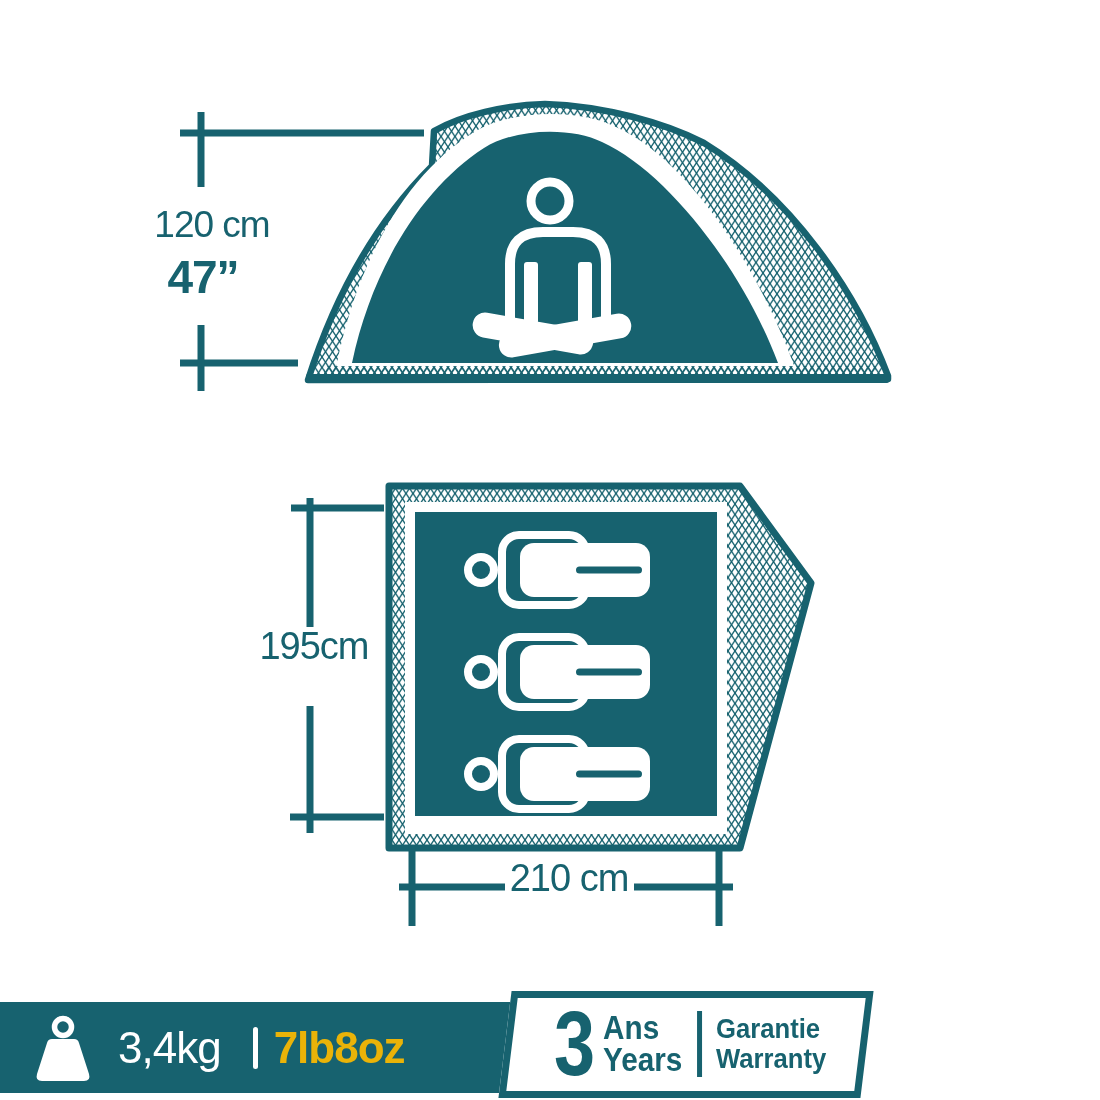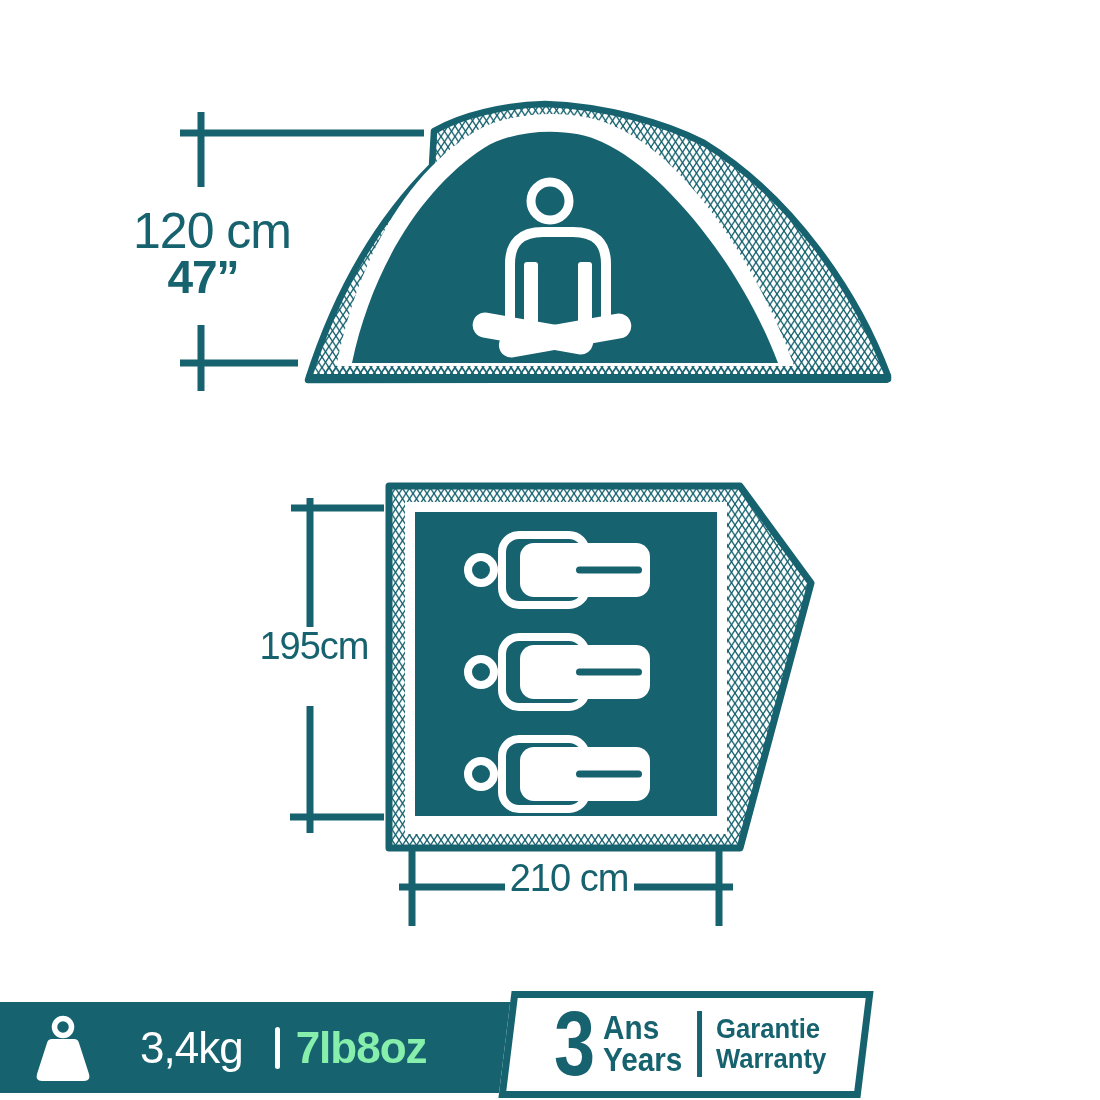--- a/index.html
+++ b/index.html
@@ -10,40 +10,40 @@
     overflow:hidden; font-family:"Liberation Sans", sans-serif;
   }
   svg.diagram { position:absolute; left:0; top:0; }
 
   .dim {
     position:absolute; color:var(--teal); text-align:center;
     line-height:1; letter-spacing:-1px; white-space:nowrap;
   }
   .dim.bold { font-weight:bold; }
 
-  #tent-h-metric { left:122px; top:206px; width:180px; font-size:50px; }
+  #tent-h-metric { left:122px; top:206px; width:180px; font-size:37px; }
   #tent-h-imp    { left:122px; top:254px; width:162px; font-size:46px; }
   #fp-d-metric   { left:235px; top:627px; width:158px; font-size:38px; }
   #fp-d-imp      { left:235px; top:663px; width:152px; font-size:42px; }
   #fp-w-metric   { left:488px; top:859px; width:162px; font-size:38px;text-align:center; }
   #fp-w-imp      { left:488px; top:896px; width:162px; font-size:40px; }
 
   .banner {
     position:absolute; left:0; top:1002px; width:840px; height:91px;
     background:var(--teal); display:flex; align-items:center; z-index:1;
   }
   .weight-icon { margin-left:30px; flex:0 0 auto; }
   .weight-metric {
-    margin-left:44px; font-size:44px; color:#fff; letter-spacing:-1px; line-height:1;
+    margin-left:22px; font-size:44px; color:#fff; letter-spacing:-1px; line-height:1;
   }
   .weight-sep {
     width:5px; height:42px; background:#fff; border-radius:3px; margin-left:32px;
   }
   .weight-imp {
-    margin-left:16px; font-size:44px; color:#86efac; font-weight:bold;
+    margin-left:16px; font-size:44px; color:#eab308; font-weight:bold;
     letter-spacing:-1px; line-height:1;
   }
 
   .warranty {
     position:absolute; left:505px; top:991px; width:362px; height:107px;
     background:#fff; border:7px solid var(--teal); transform:skewX(-7deg);
     z-index:2; display:flex; align-items:center;
   }
   .warranty-inner {
     display:flex; align-items:center; transform:skewX(7deg); padding-left:42px;

